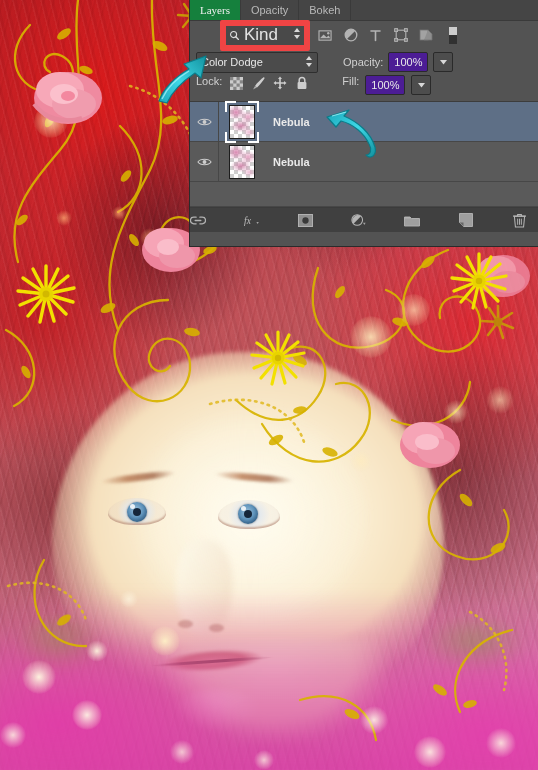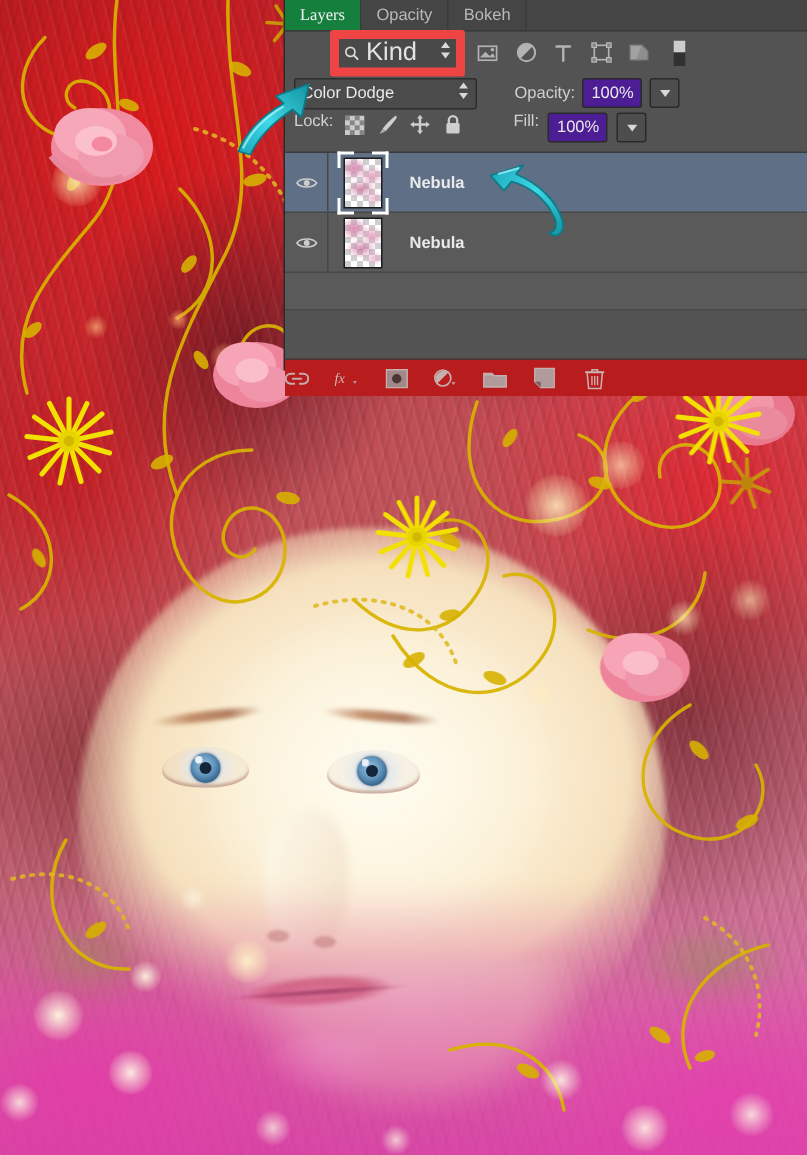--- a/index.html
+++ b/index.html
@@ -189,22 +189,22 @@
   .thumbsel i{position:absolute;width:9px;height:9px;border:2px solid #fff;}
   .thumbsel i.tl{left:0;top:0;border-right:0;border-bottom:0;}
   .thumbsel i.tr{right:0;top:0;border-left:0;border-bottom:0;}
   .thumbsel i.bl{left:0;bottom:0;border-right:0;border-top:0;}
   .thumbsel i.br{right:0;bottom:0;border-left:0;border-top:0;}
   .lname{font-size:11px;color:#eaeaea;padding-left:8px;}
 
   .listfill{height:24px;background:#5a5a5a;border-bottom:1px solid #474747;}
 
   .bottombar{
-    height:24px;background:#b91c1c;display:flex;align-items:center;justify-content:flex-start;
-    gap:17px;padding-right:11px;border-top:1px solid #3b3b3b;margin-top:32px;
+    height:24px;background:#404040;display:flex;align-items:center;justify-content:space-between;
+    gap:17px;padding-right:11px;border-top:1px solid #3b3b3b;
   }
   .bicon{width:16px;height:16px;display:flex;align-items:center;justify-content:center;opacity:.85;}
 
   
   .arrowsvg{position:absolute;pointer-events:none;}
 </style>
 </head>
 <body>
 
 <div id="stage">

